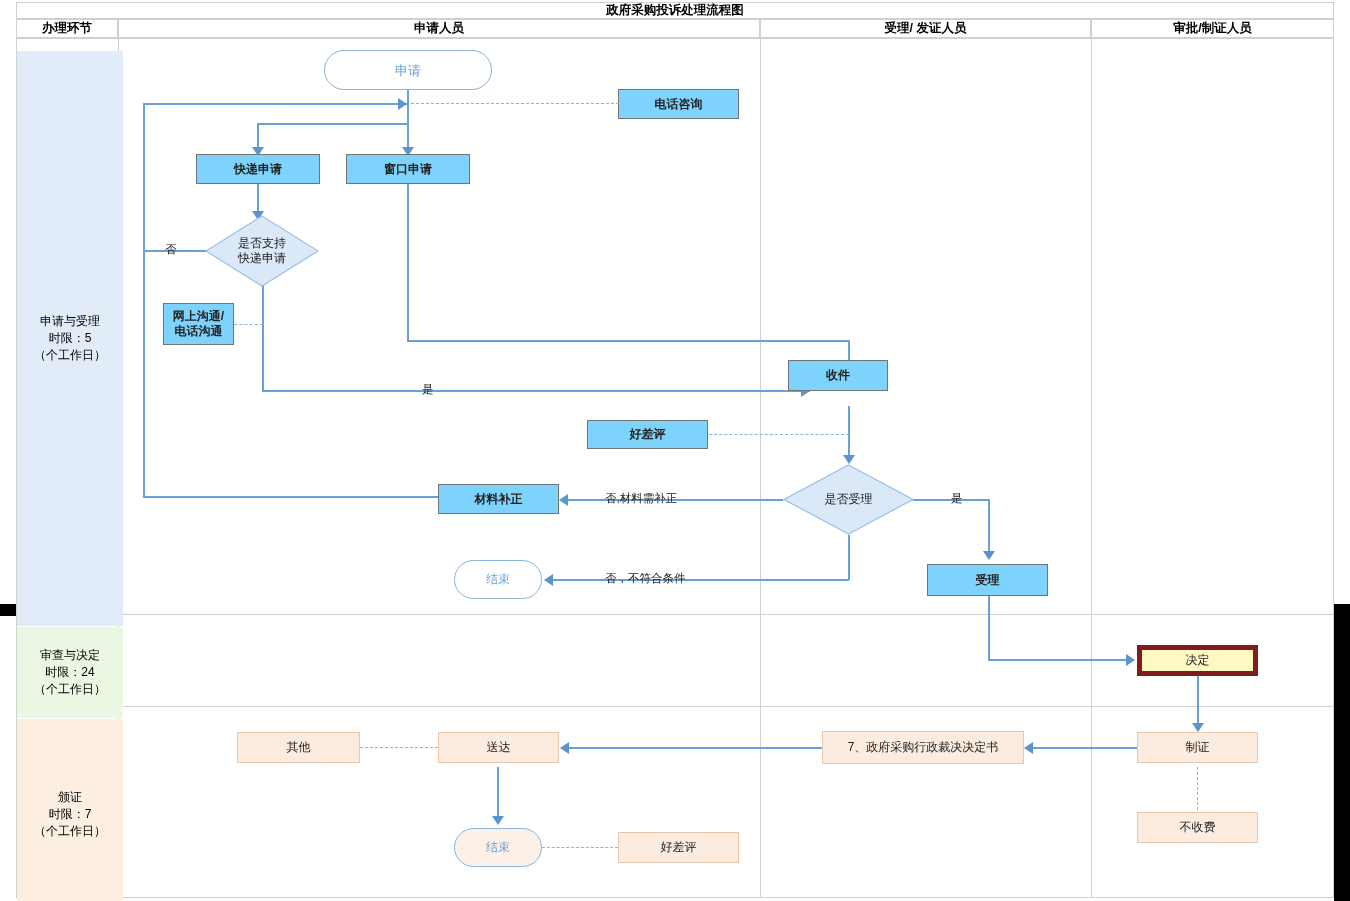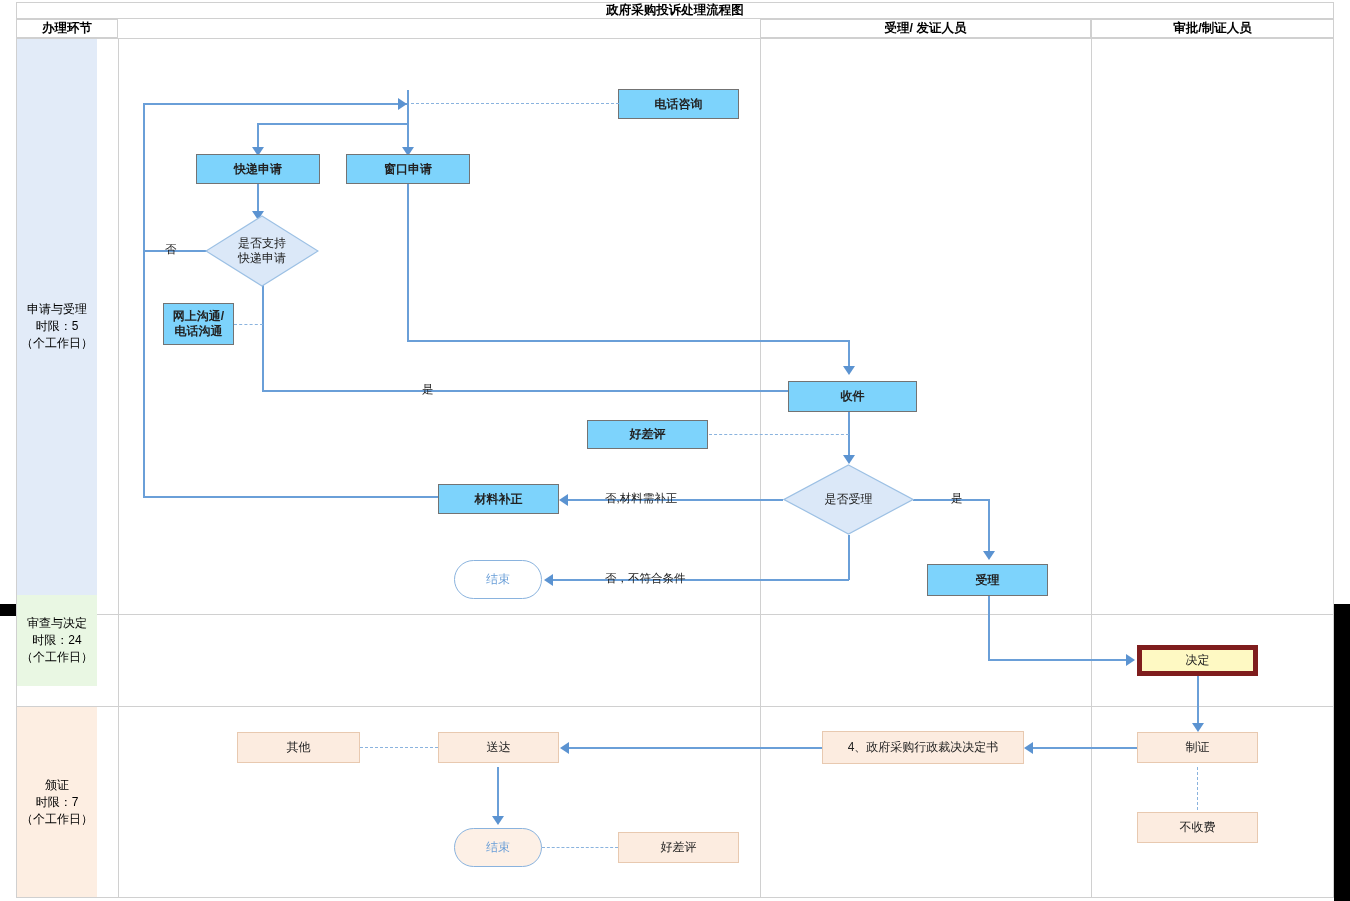--- a/index.html
+++ b/index.html
@@ -14,23 +14,23 @@
 
   .hdr-row{position:absolute;top:19px;height:19px;border:1px solid #d0d0d0;
            box-sizing:border-box;background:#fff;line-height:17px;text-align:center;
            font-size:12.5px;font-weight:bold;color:#000;}
 
   .vline{position:absolute;width:1px;background:#d0d0d0;}
   .hline{position:absolute;height:1px;background:#d0d0d0;}
   .outer-frame{position:absolute;left:16px;top:38px;width:1318px;height:860px;
                border:1px solid #d0d0d0;box-sizing:border-box;}
 
-  .stage-cell{position:absolute;left:17px;width:80px;box-sizing:border-box;
+  .stage-cell{position:absolute;left:17px;width:106px;box-sizing:border-box;
               display:flex;align-items:center;justify-content:center;text-align:center;
-              font-size:12px;color:#000;line-height:17px;white-space:pre-line;}
+              font-size:12px;color:#000;line-height:17px;white-space:pre-line;margin-top:12px;}
 
   .black-art{position:absolute;background:#000;}
 
   
   .node{position:absolute;box-sizing:border-box;display:flex;align-items:center;
         justify-content:center;text-align:center;font-size:12px;line-height:15px;
         color:#222;white-space:pre-line;}
   .n-blue{background:#7dd3fc;border:1px solid #737373;font-weight:bold;}
   .n-peach{background:#fcece0;border:1px solid #e8c9b0;}
   .n-green{background:#fef9c3;border:5px solid #7f1d1d;}
@@ -63,38 +63,39 @@
 </style>
 </head>
 <body>
 
 <div id="page">
 
   <div class="title-bar"></div>
   <div class="title-text">政府采购投诉处理流程图</div>
 
   <div class="hdr-row" style="left:16px;width:102px;">办理环节</div>
+  <div class="hdr-row" style="left:118px;width:642px;">申请人员</div>
   <div class="hdr-row" style="left:760px;width:331px;">受理/ 发证人员</div>
   <div class="hdr-row" style="left:1091px;width:243px;">审批/制证人员</div>
 
   <div class="outer-frame"></div>
   <div class="vline" style="left:118px;top:38px;height:860px;"></div>
   <div class="vline" style="left:760px;top:38px;height:860px;"></div>
   <div class="vline" style="left:1091px;top:38px;height:860px;"></div>
   <div class="hline" style="left:16px;top:614px;width:1318px;"></div>
   <div class="hline" style="left:16px;top:706px;width:1318px;"></div>
 
   <div class="black-art" style="left:0;top:604px;width:16px;height:12px;"></div>
   <div class="black-art" style="left:1334px;top:604px;width:16px;height:12px;"></div>
   <div class="black-art" style="left:1334px;top:616px;width:16px;height:285px;"></div>
 
   <div class="stage-cell" style="top:39px;height:575px;background:#e2ebf8;">申请与受理
 时限：5
 （个工作日）</div>
-  <div class="stage-cell" style="top:595px;height:91px;background:#e9f7e3;">审查与决定
+  <div class="stage-cell" style="top:615px;height:91px;background:#e9f7e3;">审查与决定
 时限：24
 （个工作日）</div>
   <div class="stage-cell" style="top:707px;height:190px;background:#fdeee2;">颁证
 时限：7
 （个工作日）</div>
 
   <div class="cx thick-v" style="left:407px;top:90px;height:60px;"></div>
 
   <div class="cx thick-h" style="left:144px;top:103px;width:265px;"></div>
   <div class="arw right" style="left:398px;top:98px;"></div>
@@ -161,60 +162,61 @@
   <div class="arw down" style="left:492px;top:816px;"></div>
 
   <div class="dash-h" style="left:542px;top:847px;width:76px;"></div>
 
   <div class="elabel" style="left:165px;top:243px;">否</div>
   <div class="elabel" style="left:422px;top:383px;">是</div>
   <div class="elabel" style="left:605px;top:492px;">否,材料需补正</div>
   <div class="elabel" style="left:605px;top:572px;">否，不符合条件</div>
   <div class="elabel" style="left:951px;top:492px;">是</div>
 
+  <div class="node n-start" style="left:324px;top:50px;width:168px;height:40px;">申请</div>
 
   <div class="node n-blue" style="left:618px;top:89px;width:121px;height:30px;">电话咨询</div>
   <div class="dash-h" style="left:411px;top:103px;width:208px;"></div>
 
   <div class="node n-blue" style="left:196px;top:154px;width:124px;height:30px;">快递申请</div>
   <div class="node n-blue" style="left:346px;top:154px;width:124px;height:30px;">窗口申请</div>
 
   <div class="diamond" style="left:205px;top:215px;width:114px;height:72px;text-decoration:underline;">
     <svg width="114" height="72" viewBox="0 0 114 72" aria-hidden="true">
       <polygon points="57,1 113,36 57,71 1,36" fill="#dbe8f8" stroke="#9cc0e4" stroke-width="1.2"></polygon>
     </svg>
     <div class="dlabel">是否支持
 快递申请</div>
   </div>
 
   <div class="node n-blue" style="left:163px;top:303px;width:71px;height:42px;">网上沟通/
 电话沟通</div>
 
-  <div class="node n-blue" style="left:788px;top:381px;width:129px;height:31px;">收件</div>
+  <div class="node n-blue" style="left:788px;top:360px;width:100px;height:31px;">收件</div>
   <div class="node n-blue" style="left:587px;top:420px;width:121px;height:29px;">好差评</div>
 
   <div class="diamond" style="left:783px;top:464px;width:131px;height:71px;">
     <svg width="131" height="71" viewBox="0 0 131 71" aria-hidden="true">
       <polygon points="65.5,1 130,35.5 65.5,70 1,35.5" fill="#dbe8f8" stroke="#9cc0e4" stroke-width="1.2"></polygon>
     </svg>
     <div class="dlabel">是否受理</div>
   </div>
 
   <div class="node n-blue" style="left:438px;top:484px;width:121px;height:30px;">材料补正</div>
 
   <div class="node n-term" style="left:454px;top:560px;width:88px;height:39px;">结束</div>
 
   <div class="node n-blue" style="left:927px;top:564px;width:121px;height:32px;">受理</div>
 
   <div class="node n-green" style="left:1137px;top:645px;width:121px;height:31px;">决定</div>
 
   <div class="node n-peach" style="left:1137px;top:732px;width:121px;height:31px;">制证</div>
   <div class="node n-peach" style="left:1137px;top:812px;width:121px;height:31px;">不收费</div>
 
-  <div class="node n-peach" style="left:822px;top:731px;width:202px;height:33px;">4、政府采购行政裁决决定书</div>
+  <div class="node n-peach" style="left:822px;top:731px;width:202px;height:33px;">7、政府采购行政裁决决定书</div>
 
   <div class="node n-peach" style="left:438px;top:732px;width:121px;height:31px;">送达</div>
   <div class="node n-peach" style="left:237px;top:732px;width:123px;height:31px;">其他</div>
 
   <div class="node n-term-peach" style="left:454px;top:828px;width:88px;height:39px;">结束</div>
   <div class="node n-peach" style="left:618px;top:832px;width:121px;height:31px;">好差评</div>
 
 </div>
 
 </body></html>

